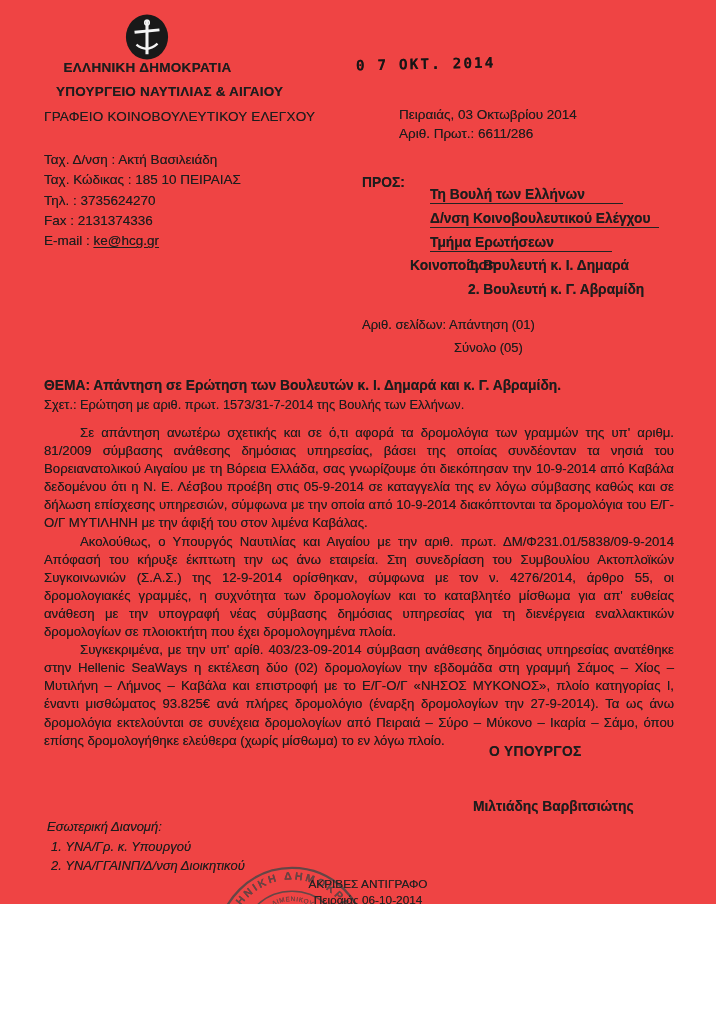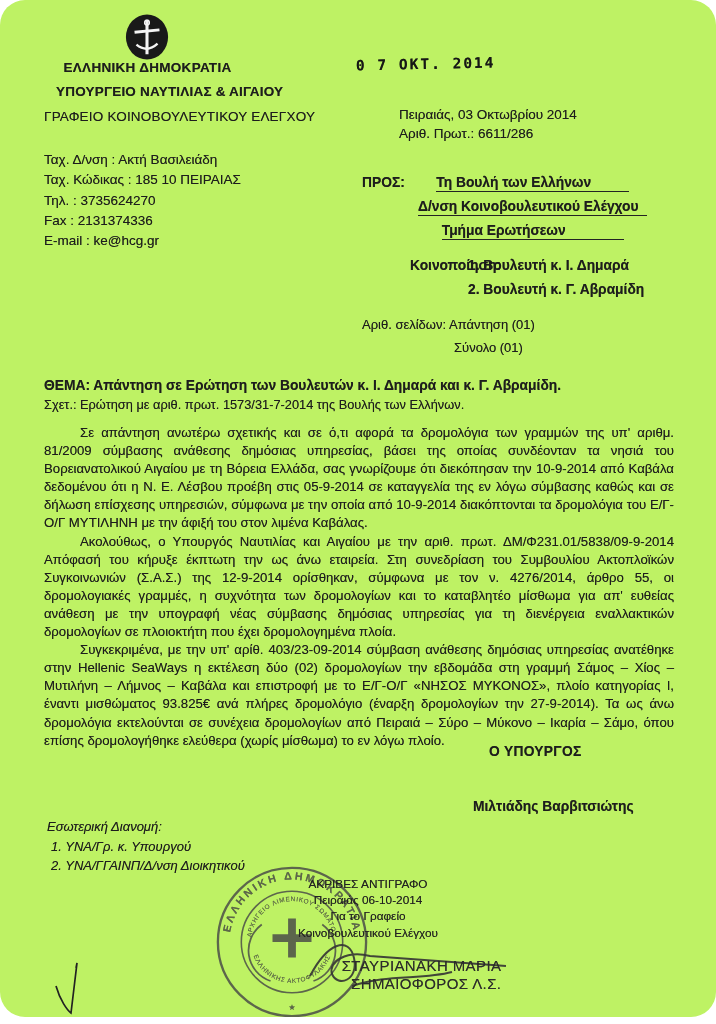--- a/index.html
+++ b/index.html
@@ -1,41 +1,40 @@
 <!DOCTYPE html>
 <html lang="el"><head>
 <meta charset="utf-8">
 <style>
   html,body{margin:0;padding:0;background:#ffffff;}
   .page{
-    position:relative;width:716px;height:1017px;background:#bef264;
+    position:relative;width:716px;height:904px;background:#ef4444;
     font-family:"Liberation Sans",sans-serif;color:#1d1d1d;overflow:hidden;
     text-shadow:0 0 .3px rgba(20,20,20,.55);
-    border-radius:25px;
   }
   .abs{position:absolute;}
   
   .emblem{left:124px;top:13px;}
   .republic{left:40px;top:60px;width:215px;text-align:center;font-weight:700;font-size:13.5px;letter-spacing:.3px;}
   .ministry{left:56px;top:84px;font-weight:700;font-size:13.5px;letter-spacing:.2px;}
   .office{left:44px;top:109px;font-size:13.5px;letter-spacing:.2px;}
   .datestamp{
     left:356px;top:56px;font-family:"DejaVu Sans Mono",monospace;font-weight:700;
     font-size:14.5px;letter-spacing:2px;color:#161616;transform:rotate(-1.2deg);
     text-shadow:0 0 .6px rgba(0,0,0,.5);
   }
   .placedate{left:399px;top:107px;font-size:13.5px;}
   .protocol{left:399px;top:126px;font-size:13.5px;}
   
   .contact{left:44px;top:150px;font-size:13.5px;line-height:20.3px;}
-  .contact .email-val{text-underline-offset:2px;}
+  .contact .email-val{text-decoration:underline;text-underline-offset:2px;}
   
   .recipient{left:362px;top:175px;font-size:13.8px;font-weight:700;}
   .recipient .r-label{position:absolute;left:0;top:0;}
-  .recipient ul{list-style:none;margin:0;padding:0 0 0 56px;text-align:center;}
+  .recipient ul{list-style:none;margin:12px;padding:0 0 0 56px;}
   .recipient li{margin-bottom:7px;}
   .recipient li span{display:inline-block;border-bottom:1.6px solid #232323;padding-bottom:1px;}
   .recipient li.u1 span{padding-right:38px;}
   .recipient li.u2 span{padding-right:9px;}
   .recipient li.u3 span{padding-right:58px;}
   
   .cc{left:362px;top:258px;font-size:13.8px;font-weight:700;}
   .cc .cc-label{position:absolute;left:0;top:0;padding-left:48px;}
   .cc .cc-items div{margin-left:106px;margin-bottom:9px;white-space:nowrap;}
   
@@ -111,21 +110,21 @@
       <div>1. Βουλευτή κ. Ι. Δημαρά</div>
       <div>2. Βουλευτή κ. Γ. Αβραμίδη</div>
     </div>
   </div>
 
   <div class="abs pages">
     <div>
       <span>Αριθ. σελίδων:</span>
       <span>Απάντηση (01)</span>
     </div>
-    <div class="total">Σύνολο (01)</div>
+    <div class="total">Σύνολο (05)</div>
   </div>
 
   <div class="abs subject">
     <span>ΘΕΜΑ:</span>
     <span>Απάντηση σε Ερώτηση των Βουλευτών κ. Ι. Δημαρά και κ. Γ. Αβραμίδη.</span>
   </div>
   <div class="abs related">Σχετ.: Ερώτηση με αριθ. πρωτ. 1573/31-7-2014 της Βουλής των Ελλήνων.</div>
 
   <div class="abs body-text">
     <p>Σε απάντηση ανωτέρω σχετικής και σε ό,τι αφορά τα δρομολόγια των γραμμών της υπ' αριθμ. 81/2009 σύμβασης ανάθεσης δημόσιας υπηρεσίας, βάσει της οποίας συνδέονταν τα νησιά του Βορειανατολικού Αιγαίου με τη Βόρεια Ελλάδα, σας γνωρίζουμε ότι διεκόπησαν την 10-9-2014 από Καβάλα δεδομένου ότι η Ν. Ε. Λέσβου προέβη στις 05-9-2014 σε καταγγελία της εν λόγω σύμβασης καθώς και σε δήλωση επίσχεσης υπηρεσιών, σύμφωνα με την οποία από 10-9-2014 διακόπτονται τα δρομολόγια του Ε/Γ-Ο/Γ ΜΥΤΙΛΗΝΗ με την άφιξή του στον λιμένα Καβάλας.</p>

